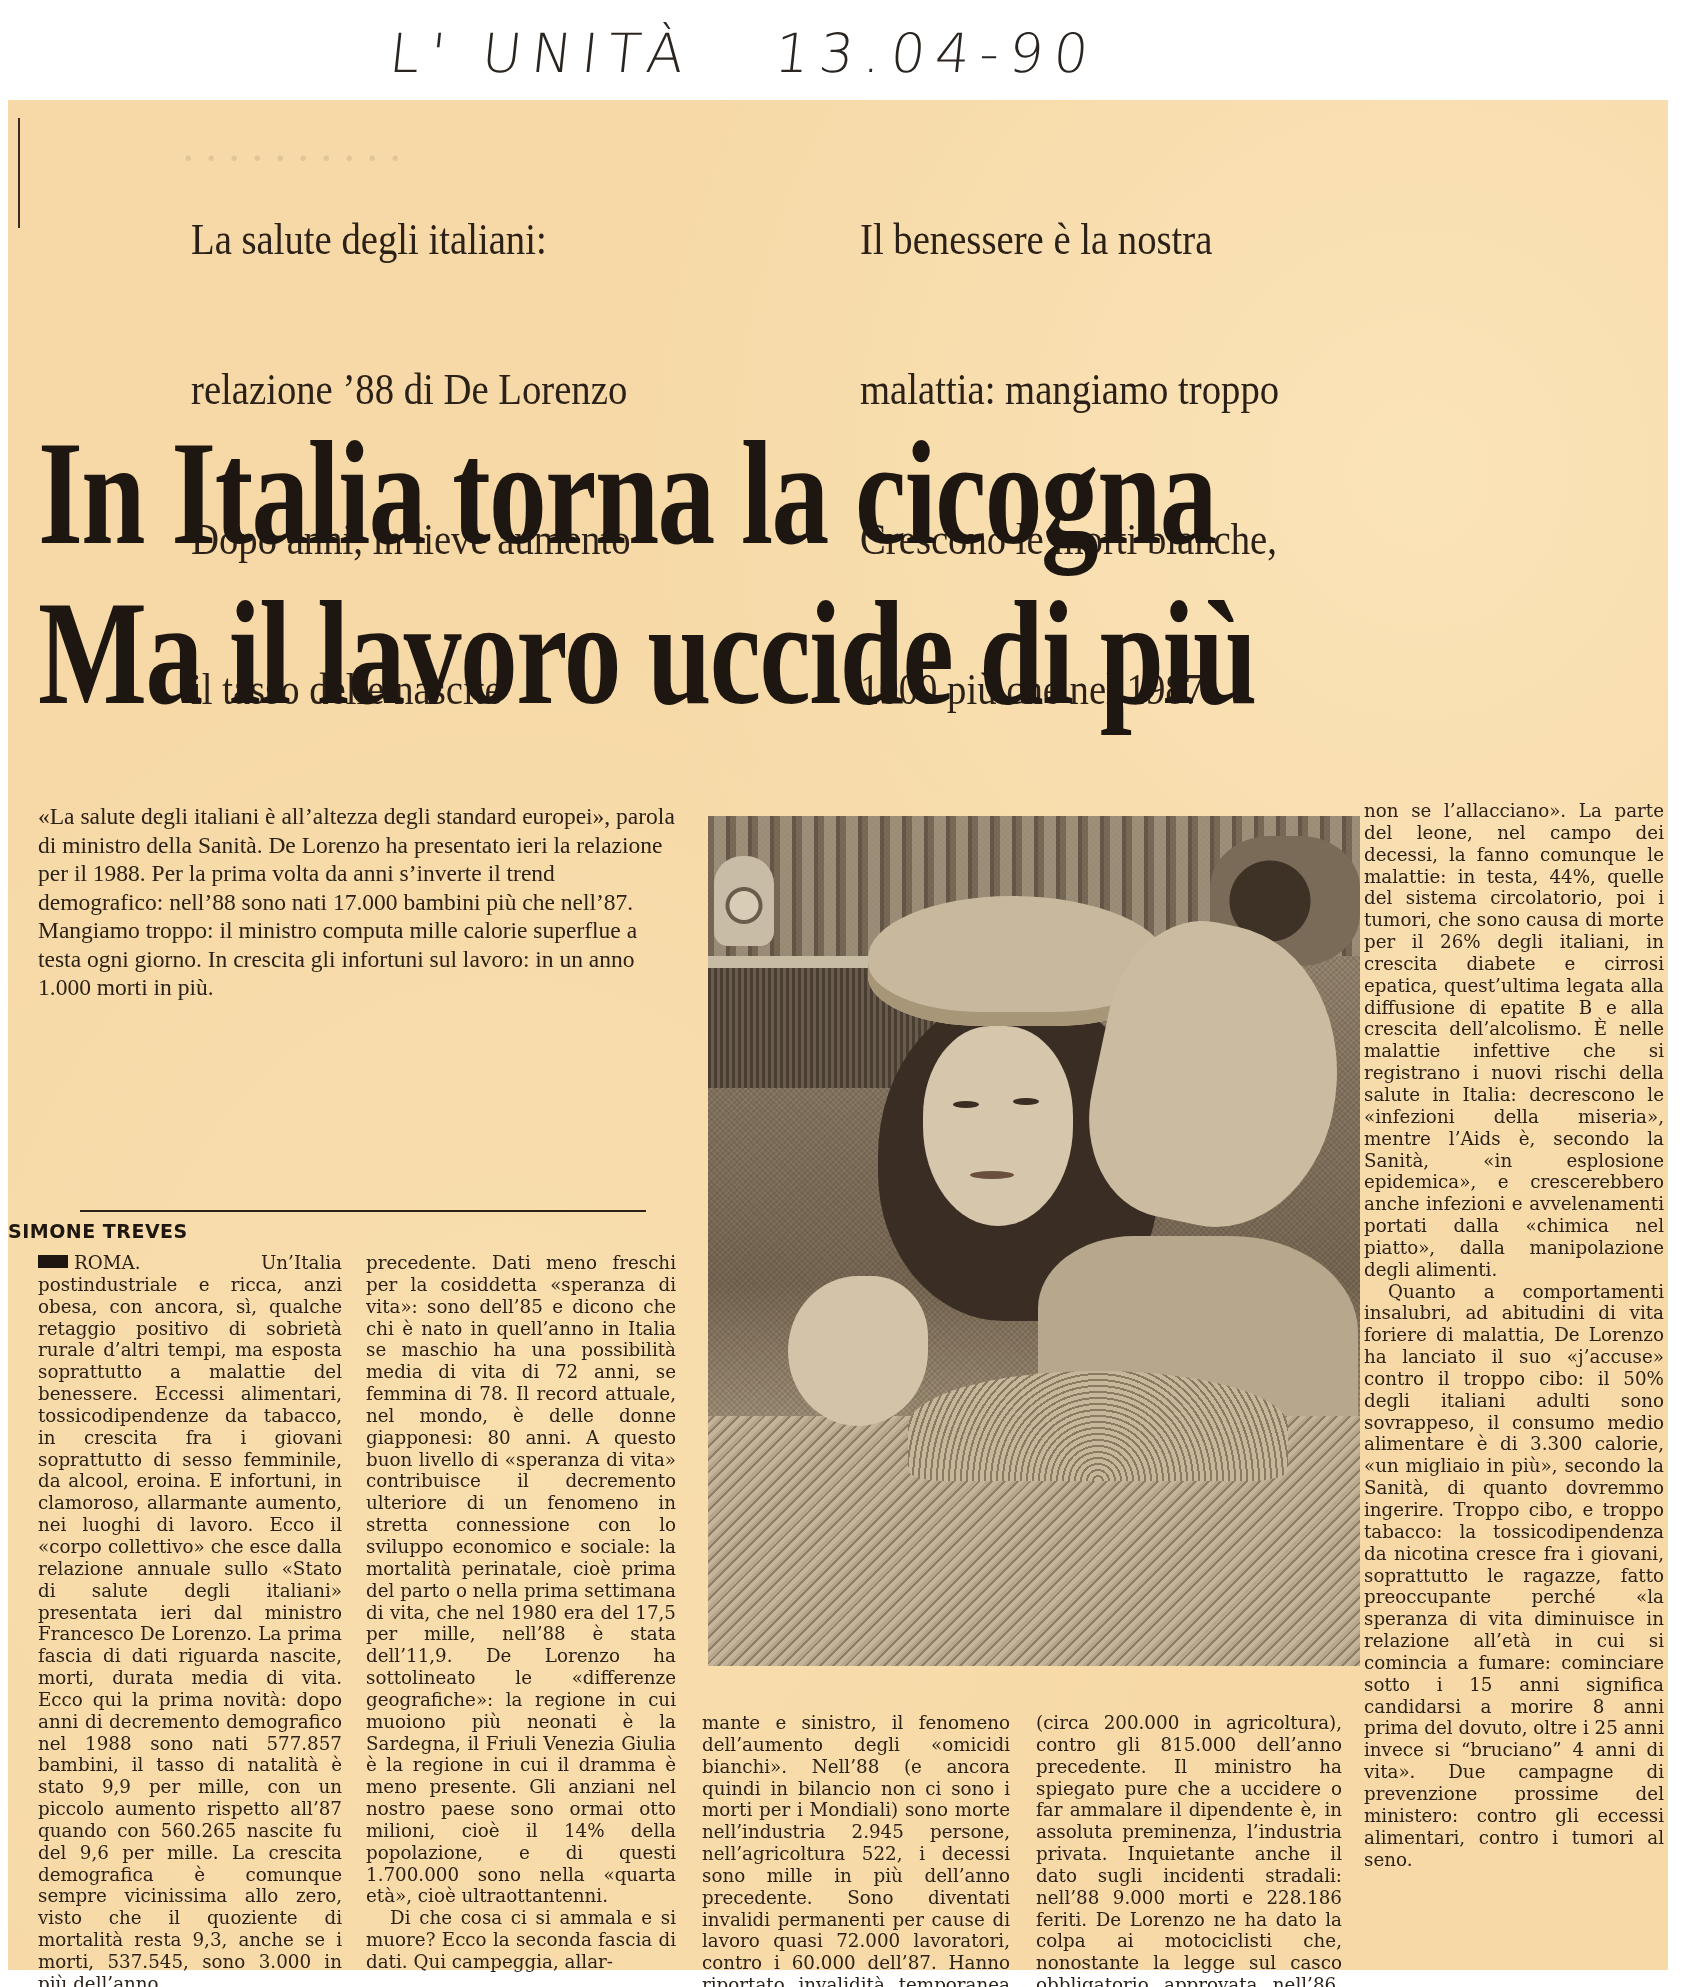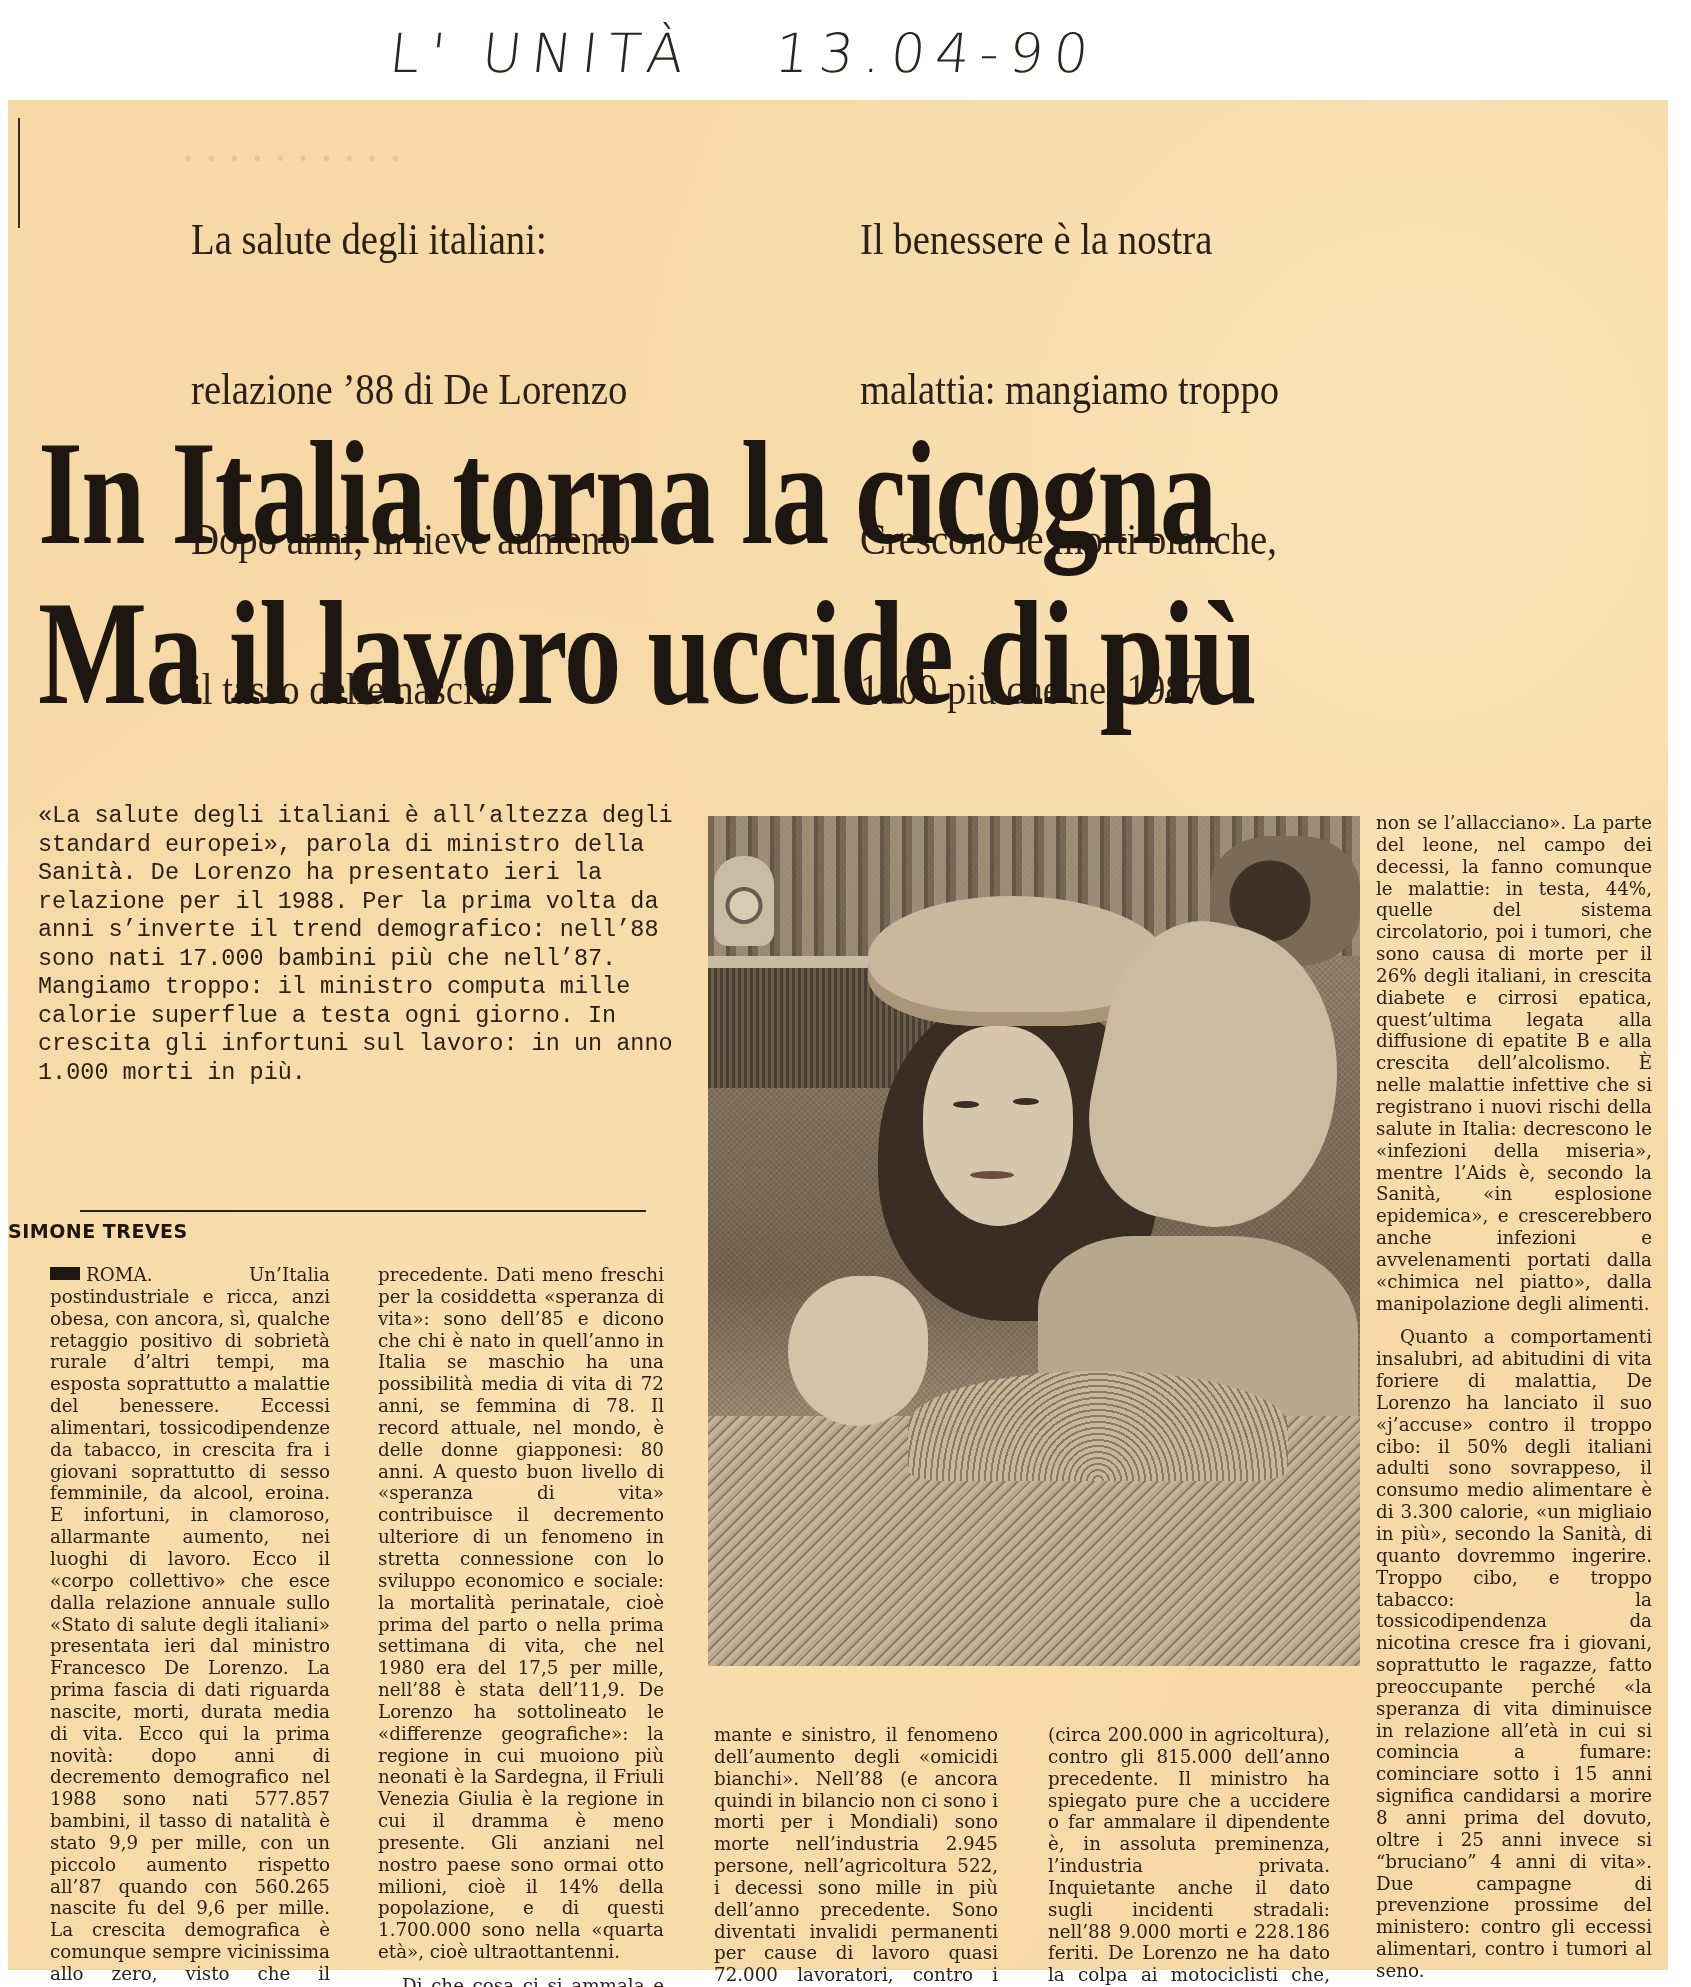--- a/index.html
+++ b/index.html
@@ -29,30 +29,30 @@
 
   .ghost { position: absolute; font-family: "Liberation Serif", serif; color: rgba(120,110,95,0.18); white-space: pre; }
 
   .headline { position: absolute; left: 30px; font-family: "Liberation Serif", serif; font-weight: 700;
               font-size: 148px; line-height: 150px; color: #1e1711; transform: scaleX(0.78); transform-origin: left top;
               white-space: pre; letter-spacing: -2px; }
   .headline-1 { top: 318px; }
   .headline-2 { top: 478px; }
 
   .summary { position: absolute; left: 30px; top: 702px; width: 640px;
-             font-family: Liberation Mono, monospace; font-size: 23.5px; line-height: 28.5px; color: #2b2118;
+             font-family: Liberation Serif, serif; font-size: 23.5px; line-height: 28.5px; color: #2b2118;
              text-align: left; }
 
   .byline-rule { position: absolute; left: 72px; top: 1110px; width: 566px; height: 2px; background: #2b2118; }
   .byline { position: absolute; left: 0; top: 1120px; width: 708px; text-align: left;
             font-family: "DejaVu Sans", sans-serif; font-weight: 700; font-size: 19px; letter-spacing: 0.5px; color: #1e1711; }
 
   .col { position: absolute; font-family: "DejaVu Serif", serif; font-size: 18.3px; line-height: 21.85px;
          color: #2b2118; text-align: justify; hyphens: manual; }
-  .col p { margin: 12px; }
+  .col p { margin: 0; }
   .col p + p { text-indent: 24px; }
   .col-1 { left: 30px;  top: 1152px; width: 304px; }
   .col-2 { left: 358px; top: 1152px; width: 310px; }
   .col-3 { left: 694px; top: 1612px; width: 308px; }
   .col-4 { left: 1028px; top: 1612px; width: 306px; }
   .col-5 { left: 1356px; top: 700px; width: 300px; }
 
   .bullet { display: inline-block; width: 30px; height: 13px; background: #1e1711; margin-right: 6px; vertical-align: 1px; }
 
   .photo { position: absolute; left: 700px; top: 716px; width: 652px; height: 850px; overflow: hidden;

